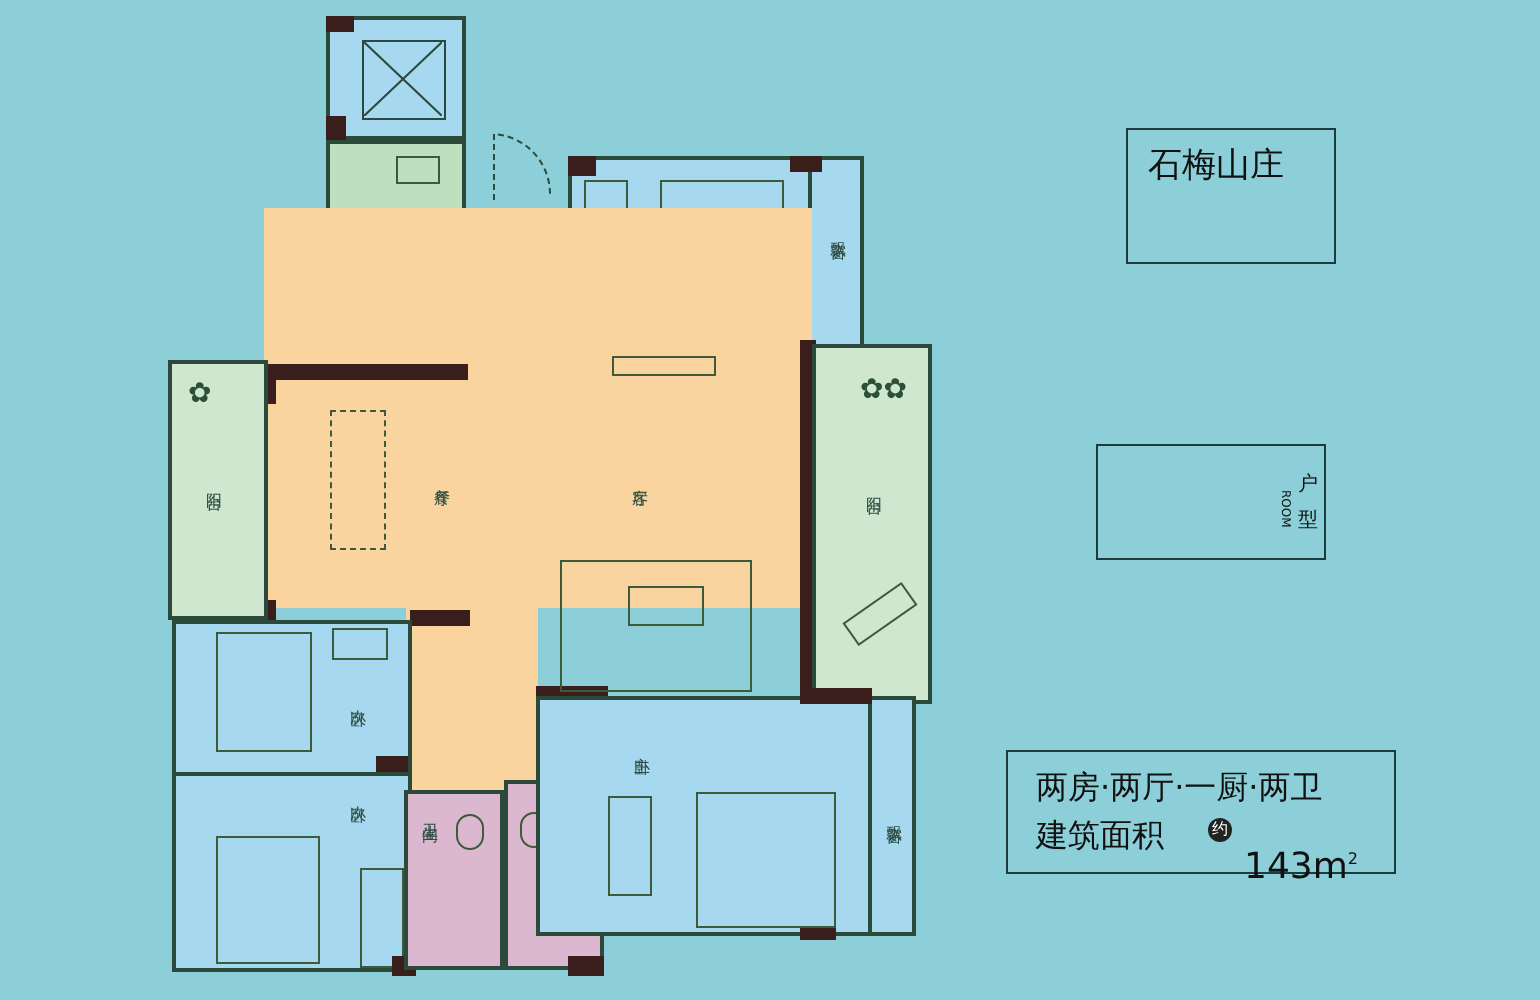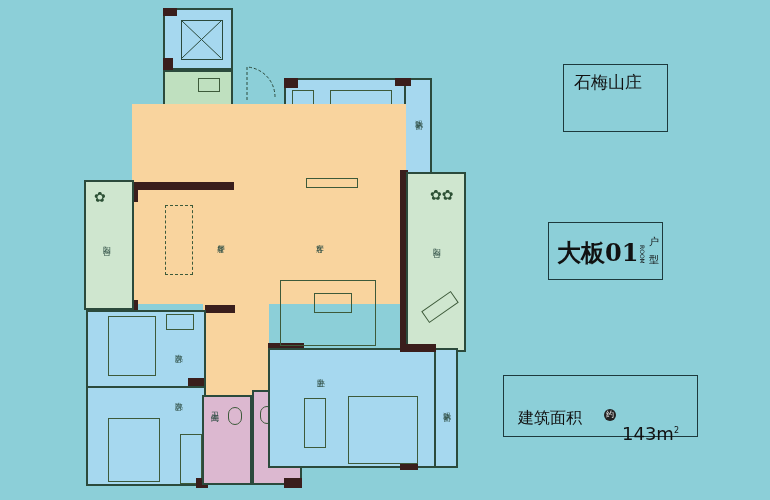--- a/index.html
+++ b/index.html
@@ -114,25 +114,25 @@
   <div class="wall" style="left:400px;top:344px;width:36px;height:8px;"></div>
   <div class="wall" style="left:400px;top:464px;width:18px;height:6px;"></div>
 
 </div>
 
 <div class="info-box" style="left:563px;top:64px;width:105px;height:68px;">
   <div style="position:absolute;left:10px;top:6px;font-size:17px;text-align:right;">石梅山庄</div>
 </div>
 
 <div class="info-box" style="left:548px;top:222px;width:115px;height:58px;">
-  <div style="position:absolute;left:8px;top:14px;font-size:24px;font-family:'DejaVu Serif',serif;font-weight:bold;">大板01</div>
   <div style="position:absolute;left:100px;top:12px;font-size:10px;">户</div>
   <div style="position:absolute;left:90px;top:22px;font-size:6px;writing-mode:vertical-rl;">ROOM</div>
   <div style="position:absolute;left:100px;top:30px;font-size:10px;">型</div>
 </div>
 
 <div class="info-box" style="left:503px;top:375px;width:195px;height:62px;">
+  <div style="position:absolute;left:14px;top:8px;font-size:16px;white-space:nowrap;">两房·两厅·一厨·两卫</div>
   <div style="position:absolute;left:14px;top:32px;font-size:16px;">建筑面积</div>
   <div style="position:absolute;left:100px;top:33px;width:12px;height:12px;border-radius:6px;background:#222;color:#fff;font-size:8px;line-height:12px;text-align:center;">约</div>
   <div style="position:absolute;left:118px;top:47px;font-size:18px;">
     <span>143m</span><sup style="font-size:8px;">2</sup>
   </div>
 </div>
 
 </body></html>

